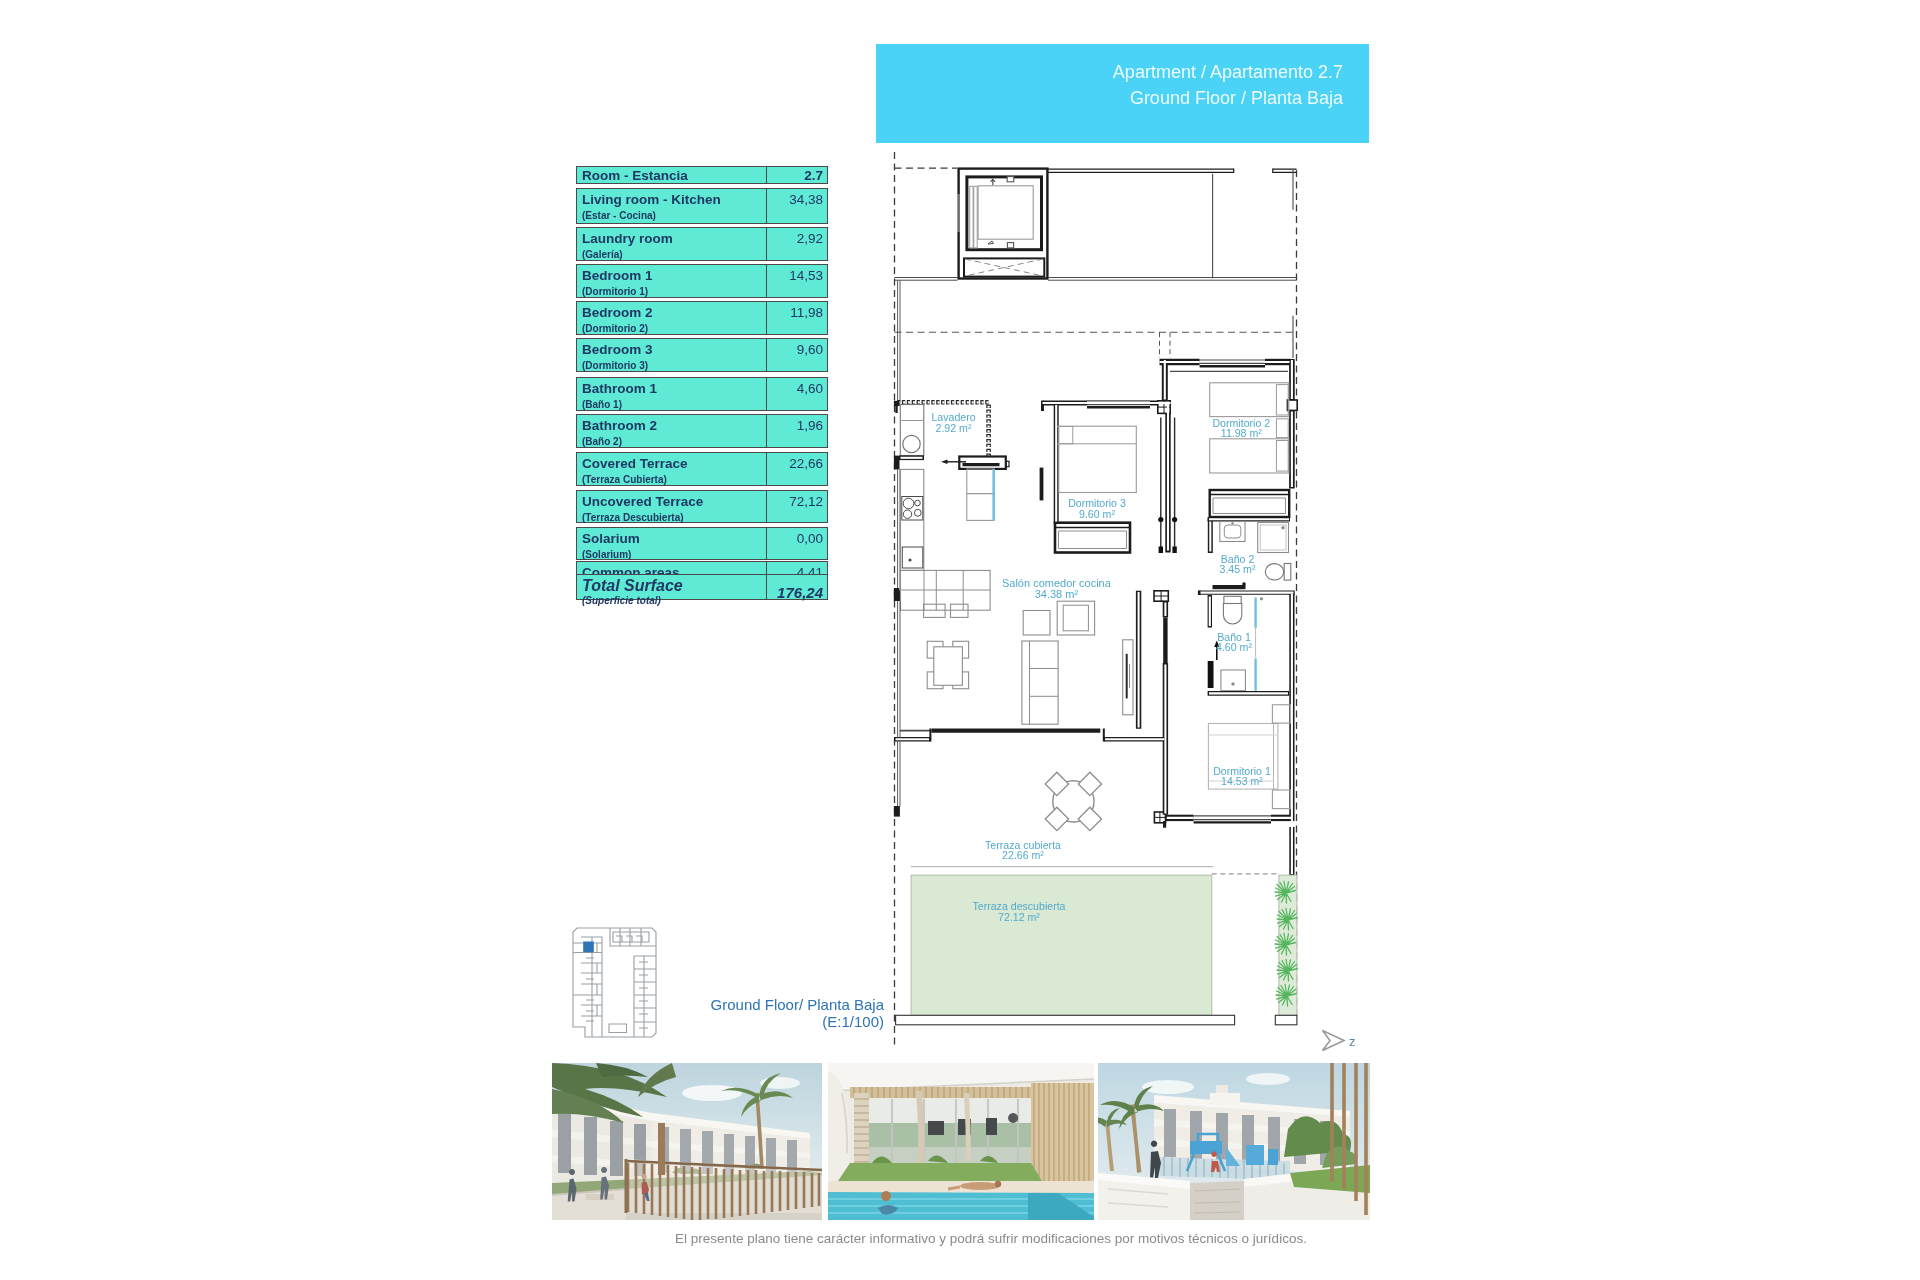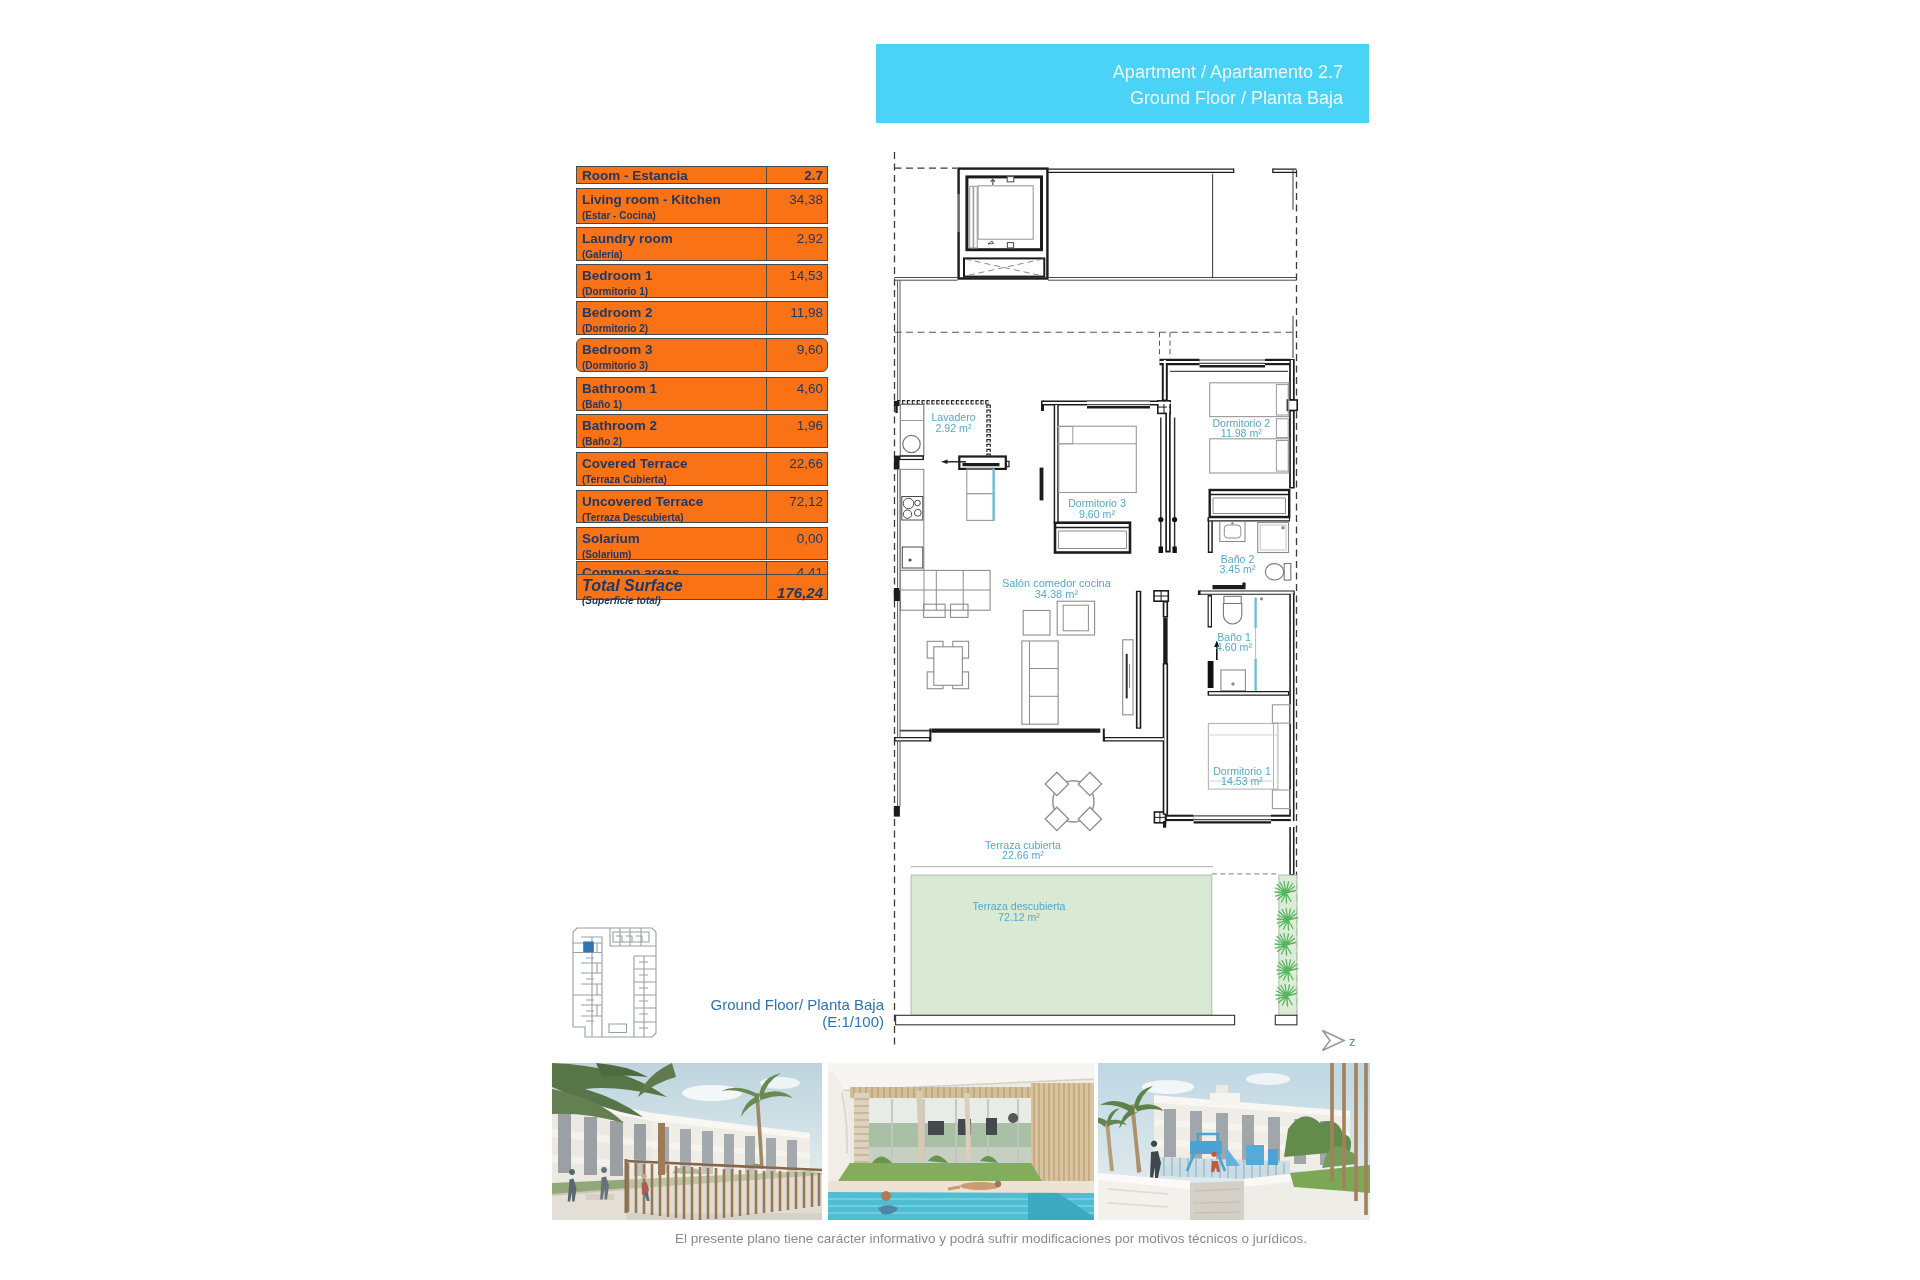--- a/index.html
+++ b/index.html
@@ -1,21 +1,21 @@
 <!DOCTYPE html>
 <html><head>
 <meta charset="utf-8">
 <style>
   html,body{margin:0;padding:0;}
   body{width:1920px;height:1280px;background:#ffffff;font-family:"Liberation Sans",sans-serif;position:relative;overflow:hidden;}
   .abs{position:absolute;}
-  .banner{left:876px;top:44px;width:493px;height:79px;background:#4ad2f7;color:#eefbff;
+  .banner{left:876px;top:44px;width:493px;height:99px;background:#4ad2f7;color:#eefbff;
     text-align:right;padding-right:26px;box-sizing:border-box;font-size:18px;line-height:26px;padding-top:15px;}
   .tbl{left:576px;top:166px;width:253px;color:#1f3864;}
-  .trow{position:absolute;left:0;width:252px;border:1.3px solid #4a4a4a;box-sizing:border-box;background:#f97316;}
+  .trow{position:absolute;left:0;width:252px;border:1.3px solid #4a4a4a;box-sizing:border-box;background:#5eead4;}
   .trow .nm{position:absolute;left:5px;top:3px;font-weight:bold;font-size:13.5px;white-space:nowrap;}
   .trow .sub{position:absolute;left:5px;top:21px;font-weight:bold;font-size:10px;white-space:nowrap;}
   .trow .val{position:absolute;right:4px;top:3px;font-size:13.5px;}
   .trow .div{position:absolute;left:189px;top:0;bottom:0;width:0;border-left:1.2px solid #4a4a4a;}
   .caption{left:0px;top:1231px;width:1918px;text-align:center;color:#8a8a8a;font-size:13.5px;padding-left:32px;}
   .gftxt{left:634px;top:997px;width:250px;text-align:right;color:#2e74b5;font-weight:normal;font-size:15px;line-height:16.5px;}
   svg{display:block;}
   .plan{left:0;top:0;}
 </style>
 </head>
@@ -52,21 +52,21 @@
       <span class="div"></span>
     </div>
 
   <div class="trow" style="top:134.6px;height:34px;">
       <span class="nm">Bedroom 2</span>
       <span class="sub">(Dormitorio 2)</span>
       <span class="val">11,98</span>
       <span class="div"></span>
     </div>
 
-  <div class="trow" style="top:172.1px;height:34px;border-radius:6px;">
+  <div class="trow" style="top:172.1px;height:34px;">
       <span class="nm">Bedroom 3</span>
       <span class="sub">(Dormitorio 3)</span>
       <span class="val">9,60</span>
       <span class="div"></span>
     </div>
 
   <div class="trow" style="top:210.7px;height:34px;">
       <span class="nm">Bathroom 1</span>
       <span class="sub">(Baño 1)</span>
       <span class="val">4,60</span>

